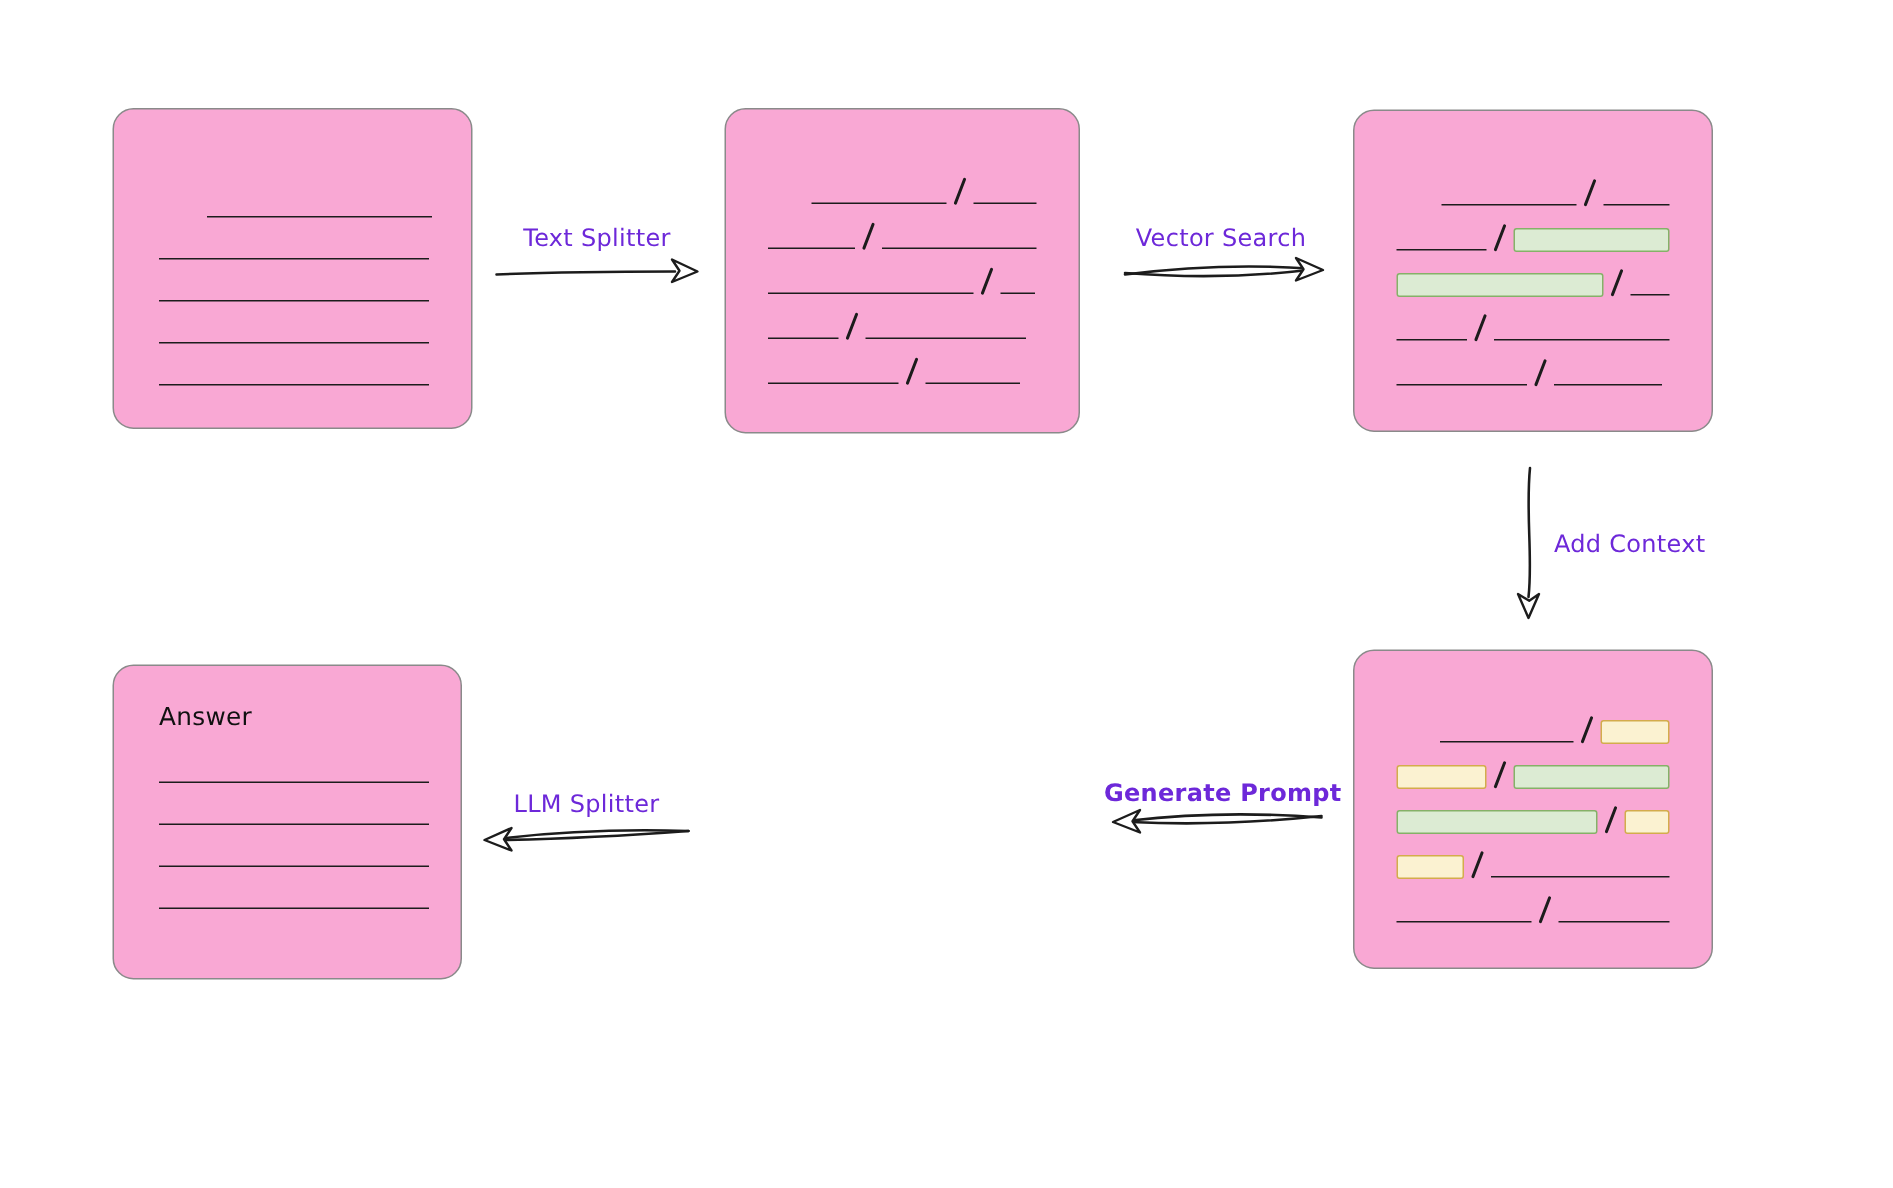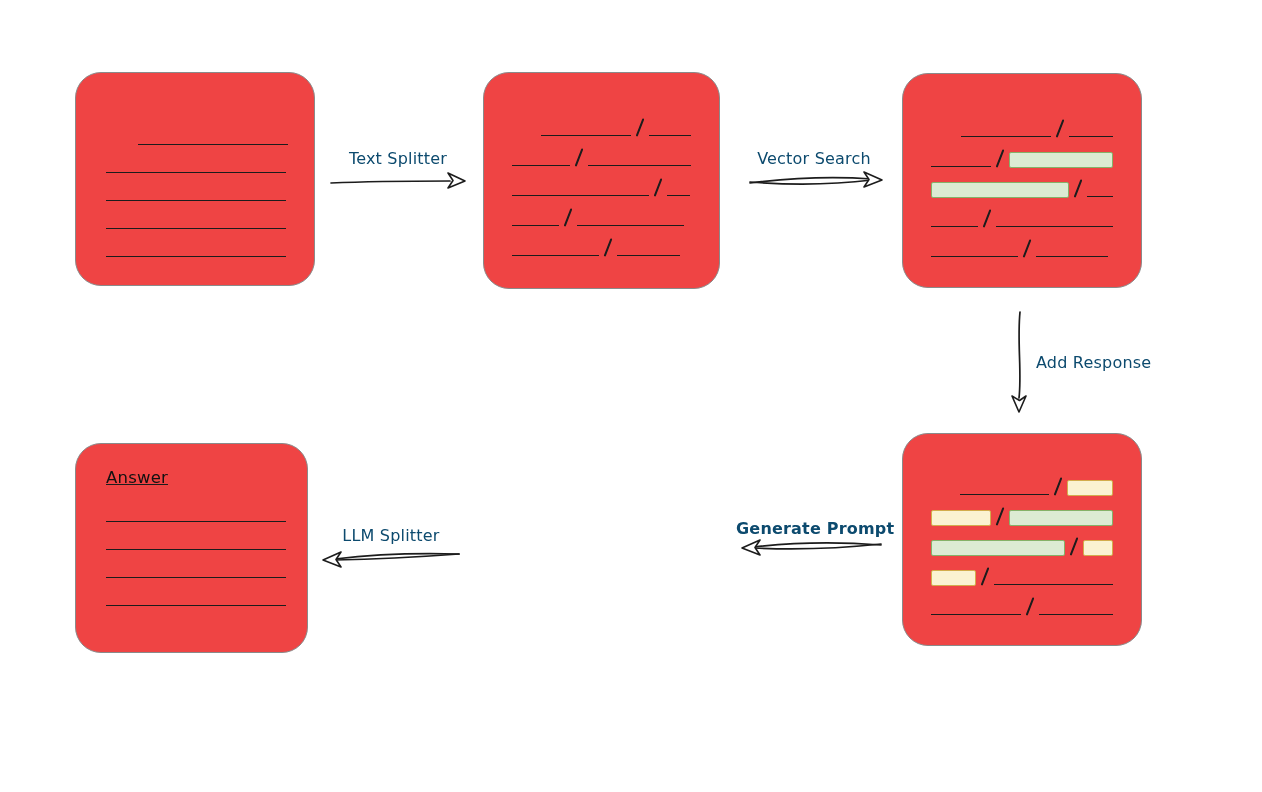--- a/index.html
+++ b/index.html
@@ -1,20 +1,20 @@
 <!DOCTYPE html>
 <html style="--ink: #1c1c1c; --green-fill: #dcebd3; --green-border: #85b168; --yellow-fill: #fbf2d1; --yellow-border: #d3ac4c; --red-fill: #f5cecb; --red-border: #ba5b55;"><head>
 <meta charset="utf-8">
 <style>
   html,body{margin:0;padding:0;background:#ffffff;}
   body{font-family:"DejaVu Sans","Liberation Sans",sans-serif;color:#1c1c1c;}
   #canvas{position:relative;width:1262px;height:792px;background:#ffffff;overflow:hidden;}
 
   
-  .dbox{position:absolute;background:#ef4444;border:1.5px solid #8a8a8a;border-radius:26px;box-sizing:border-box;text-decoration:underline;}
+  .dbox{position:absolute;background:#f9a8d4;border:1.5px solid #8a8a8a;border-radius:14px;box-sizing:border-box;}
 
   
   .doc-lines{padding:44px 30px 0 30px;}
   .doc-line{border-top:1.8px solid var(--ink);margin-top:27px;}
 
   
   .chunk-rows{padding:34px 28px 0 28px;}
   .chunk-row{display:flex;align-items:flex-end;height:30px;}
   .seg-gap{display:inline-block;height:1px;}
   .seg-line{display:inline-block;border-top:1.8px solid var(--ink);height:0;margin-bottom:1px;}
@@ -33,21 +33,21 @@
   .bar.red{background:var(--red-fill);border:1.7px solid var(--red-border);}
   .bar.first{margin-top:13px;}
   .question-label{margin-top:17px;}
 
   
   .answer-content{padding:24px 30px 0 30px;}
   .ans-line{border-top:1.8px solid var(--ink);margin-top:27px;}
   .ans-line.first{margin-top:34px;}
 
   
-  .arrow-label{position:absolute;font-size:16px;letter-spacing:.2px;color:#0c4a6e;white-space:nowrap;}
+  .arrow-label{position:absolute;font-size:16px;letter-spacing:.2px;color:#6d28d9;white-space:nowrap;}
   .center{text-align:center;}
 
   .caption{position:absolute;left:758px;top:684px;width:444px;text-align:center;
            font-size:17.5px;letter-spacing:.2px;color:#141414;}
 
   svg.arrows{position:absolute;left:0;top:0;pointer-events:none;}
   svg.arrows path{stroke:var(--ink);fill:none;stroke-width:1.7;stroke-linecap:round;stroke-linejoin:round;}
   svg.arrows path.head{fill:#ffffff;stroke-width:1.6;}
 </style>
 </head>
@@ -197,17 +197,17 @@
 
     <g>
       <path d="M459,554 Q 392,552 335,559"></path>
       <path d="M459,554 Q 392,559 335,560"></path>
       <path class="head" d="M341,552 L323,560 L341,567 L336,559.5 Z"></path>
     </g>
   </svg>
 
   <div class="arrow-label center" style="left:330px;top:149px;width:136px;">Text Splitter</div>
   <div class="arrow-label center" style="left:742px;top:149px;width:144px;">Vector Search</div>
-  <div class="arrow-label" style="left:1036px;top:353px;">Add Response</div>
+  <div class="arrow-label" style="left:1036px;top:353px;">Add Context</div>
   <div class="arrow-label center" style="left:736px;top:519px;width:152px;font-weight:bold;">Generate Prompt</div>
   <div class="arrow-label center" style="left:320px;top:526px;width:142px;">LLM Splitter</div>
 
 </div>
 
 </body></html>

